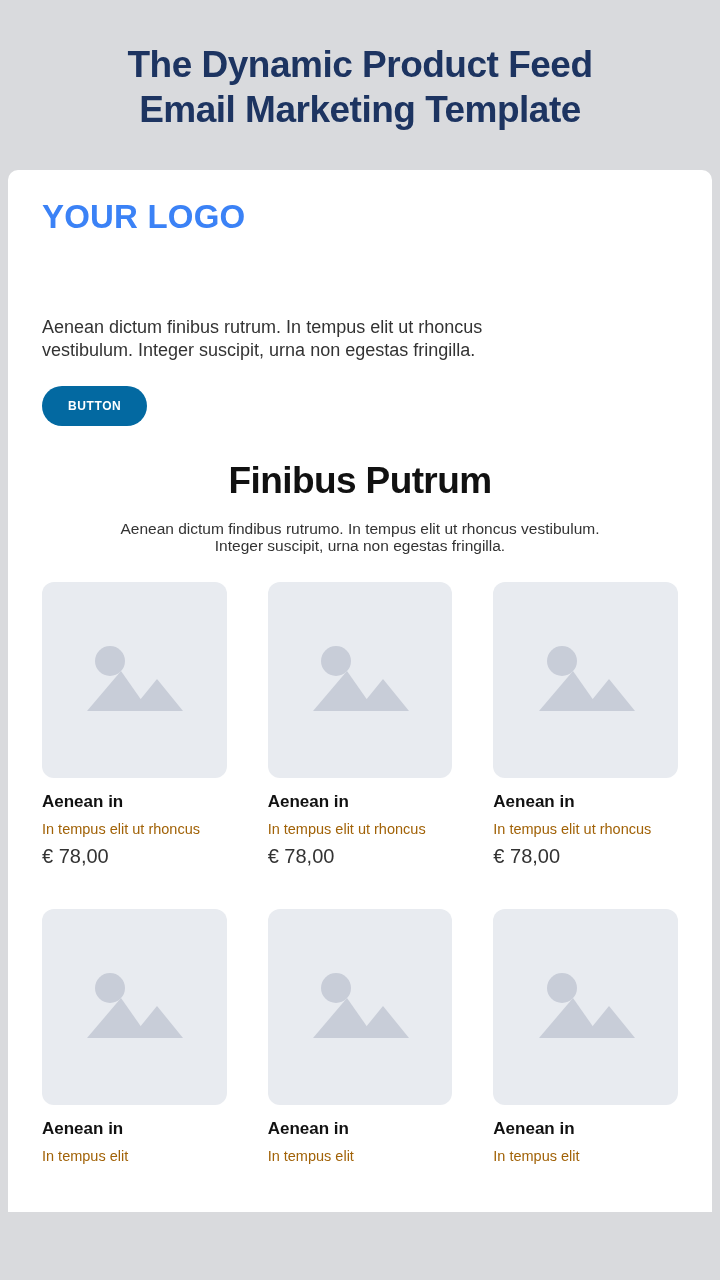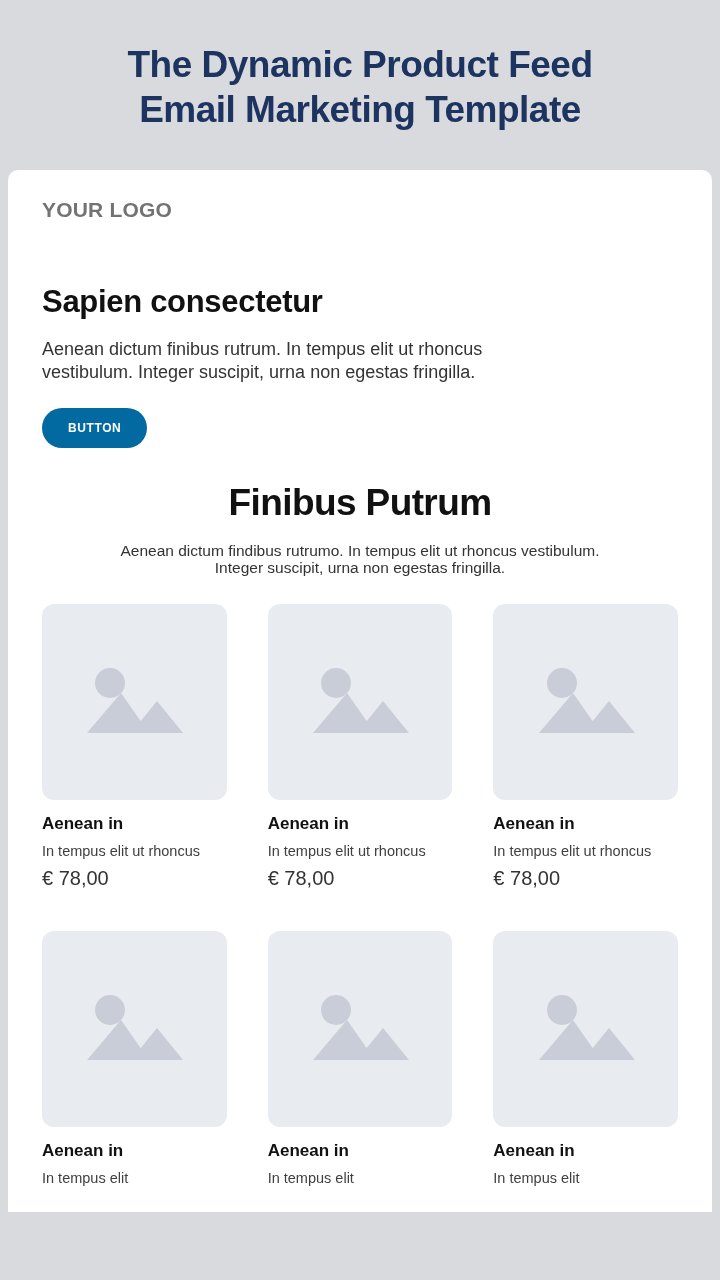--- a/index.html
+++ b/index.html
@@ -32,24 +32,24 @@
     top: 170px;
     left: 8px;
     width: 704px;
     height: 1042px;
     background: #ffffff;
     border-radius: 10px 10px 0 0;
     overflow: hidden;
   }
   .logo {
     padding: 28px 34px 0 34px;
-    font-size: 21px;
+    font-size: 33px;
     font-weight: bold;
     letter-spacing: 0.2px;
-    color: #737373;
+    color: #3b82f6;
   }
   .hero {
     padding: 62px 34px 0 34px;
   }
   .hero h2 {
     font-size: 31px;
     font-weight: bold;
     color: #111111;
     letter-spacing: -0.3px;
   }
@@ -110,21 +110,21 @@
   .product-name {
     margin-top: 14px;
     font-size: 17px;
     font-weight: bold;
     color: #111111;
   }
   .product-desc {
     margin-top: 6px;
     font-size: 14.5px;
     line-height: 23px;
-    color: #404040;
+    color: #a16207;
   }
   .product-price {
     margin-top: 4px;
     font-size: 20px;
     color: #333333;
   }
 </style>
 </head>
 <body>
 
@@ -135,21 +135,20 @@
       <span>The Dynamic Product Feed</span><br>
       <span>Email Marketing Template</span>
     </h1>
   </div>
 
   <div class="email-card">
 
     <div class="logo">YOUR LOGO</div>
 
     <div class="hero">
-      <h2>Sapien consectetur</h2>
       <p>Aenean dictum finibus rutrum. In tempus elit ut rhoncus vestibulum. Integer suscipit, urna non egestas fringilla.</p>
       <button class="btn">BUTTON</button>
     </div>
 
     <div class="section-title">Finibus Putrum</div>
     <div class="section-sub">Aenean dictum findibus rutrumo. In tempus elit ut rhoncus vestibulum. Integer suscipit, urna non egestas fringilla.</div>
 
     <div class="grid">
 
       <div>

